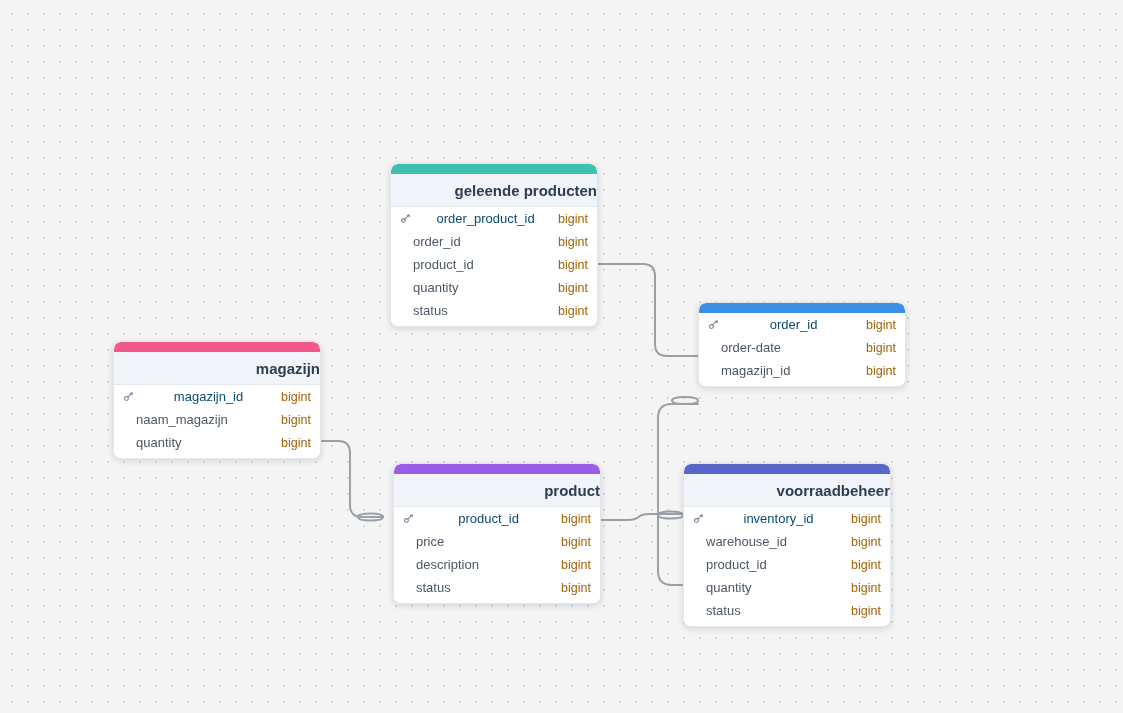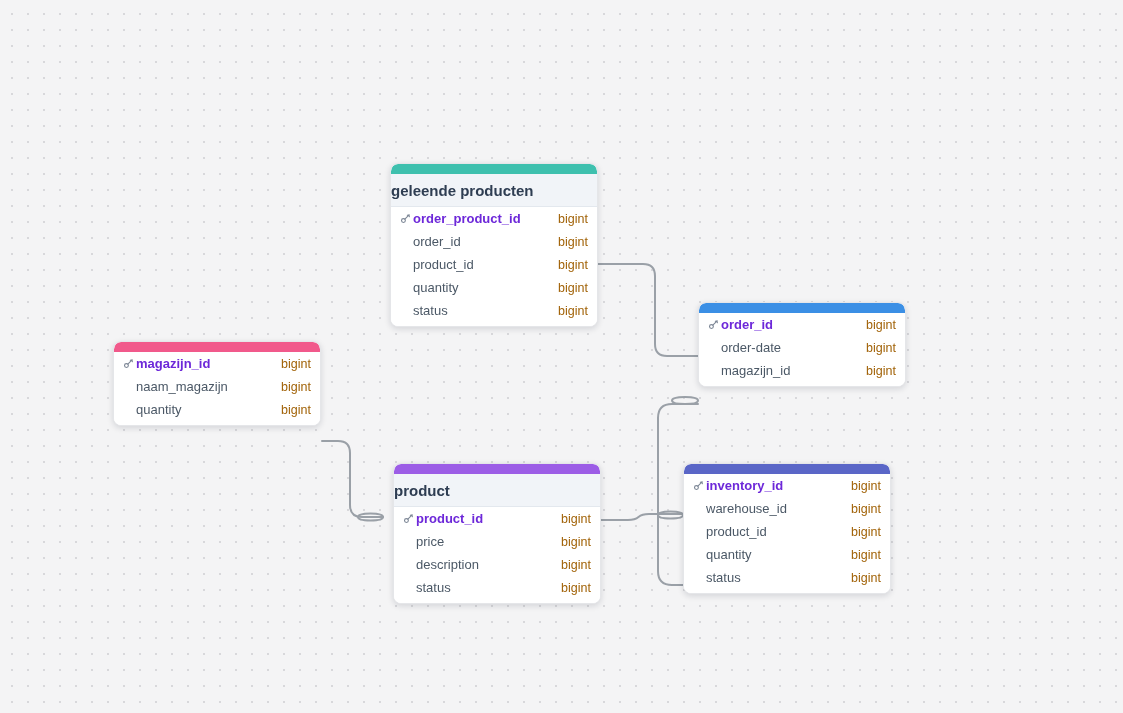--- a/index.html
+++ b/index.html
@@ -25,33 +25,33 @@
     border: 1px solid #e5e6e9;
     border-radius: 8px;
     box-shadow: 0 2px 6px rgba(15,23,42,.14);
     overflow: hidden;
   }
   .accent-bar { height: 10px; border-radius: 7px 7px 0 0; }
   .card-header {
     height: 33px; line-height: 33px;
     background: #f1f4f8;
     border-bottom: 1px solid #e3e8ee;
-    text-align: left;
+    text-align: right;
     font-size: 15px; font-weight: 700; color: #2e3d52;
   }
   .rows { padding-bottom: 4px; background: #fff; }
   .row {
     height: 23px;
     display: flex; align-items: center;
     padding: 0 9px;
     font-size: 13px; color: #4b5866;
   }
   .keycell { width: 13px; display: inline-flex; align-items: center; flex: none; }
   .fname { flex: 1; white-space: nowrap; overflow: hidden; }
-  .row.pk .fname { font-weight: 700; color: #6d28d9; }
+  .row.pk .fname { font-weight: 400; color: #0c4a6e; text-align: center; }
   .ftype { font-size: 12.5px; color: #a16207; flex: none; }
   .key-svg { display: block; }
 </style>
 </head>
 <body>
 
 <svg id="wires">
   <path d="M 598 264 L 643 264 Q 655 264 655 276 L 655 344 Q 655 356 667 356 L 698 356"></path>
   <path d="M 322 441 L 338 441 Q 350 441 350 453 L 350 505 Q 350 517 362 517 L 383 517"></path>
   <path d="M 358 517 Q 358 513.5 370.5 513.5 Q 383 513.5 383 517 Q 383 520.5 370.5 520.5 Q 358 520.5 358 517"></path>
@@ -97,20 +97,23 @@
     <div class="row">
       <span class="keycell"></span>
       <span class="fname">status</span>
       <span class="ftype">bigint</span>
     </div>
   </div>
 </div>
 
 <div class="table-card" style="left:113px; top:341px;">
   <div class="accent-bar" style="background: rgb(241, 89, 139);"></div>
+  <div class="card-header">
+    <span>magazijn</span>
+  </div>
   <div class="rows">
     <div class="row pk">
       <span class="keycell">
           <svg class="key-svg" width="11" height="11" viewBox="0 0 16 16">
             <g fill="none" stroke="#7d8796" stroke-width="1.6" stroke-linecap="round">
               <circle cx="5" cy="11" r="2.8"></circle>
               <path d="M7.1 8.9 L13.2 2.8 M10.6 3.2 L13.2 2.8 L13.6 5.4"></path>
             </g>
           </svg>
         </span>
@@ -189,20 +192,23 @@
     <div class="row">
       <span class="keycell"></span>
       <span class="fname">status</span>
       <span class="ftype">bigint</span>
     </div>
   </div>
 </div>
 
 <div class="table-card" style="left:683px; top:463px;">
   <div class="accent-bar" style="background: rgb(90, 102, 199);"></div>
+  <div class="card-header">
+    <span>voorraadbeheer</span>
+  </div>
   <div class="rows">
     <div class="row pk">
       <span class="keycell">
           <svg class="key-svg" width="11" height="11" viewBox="0 0 16 16">
             <g fill="none" stroke="#7d8796" stroke-width="1.6" stroke-linecap="round">
               <circle cx="5" cy="11" r="2.8"></circle>
               <path d="M7.1 8.9 L13.2 2.8 M10.6 3.2 L13.2 2.8 L13.6 5.4"></path>
             </g>
           </svg>
         </span>

